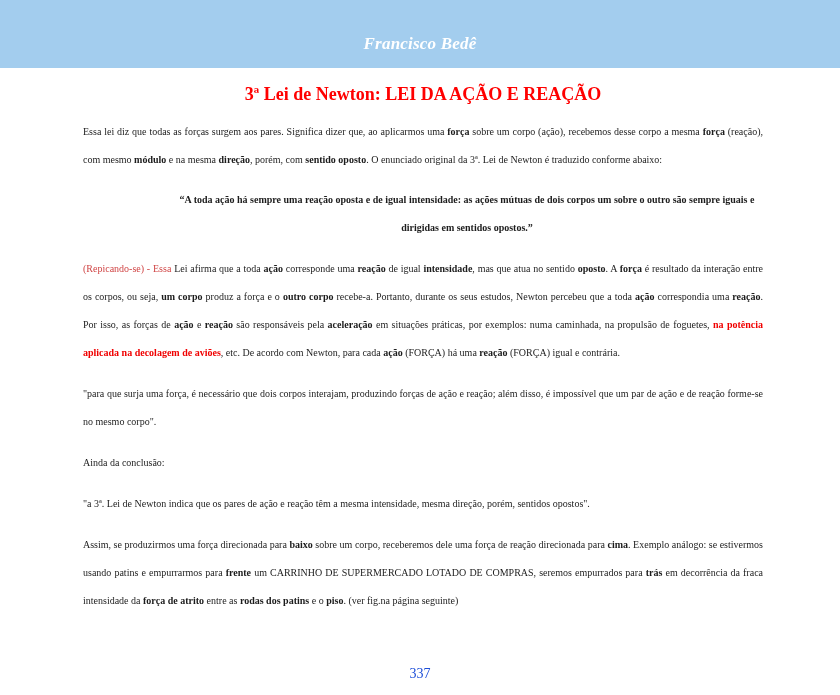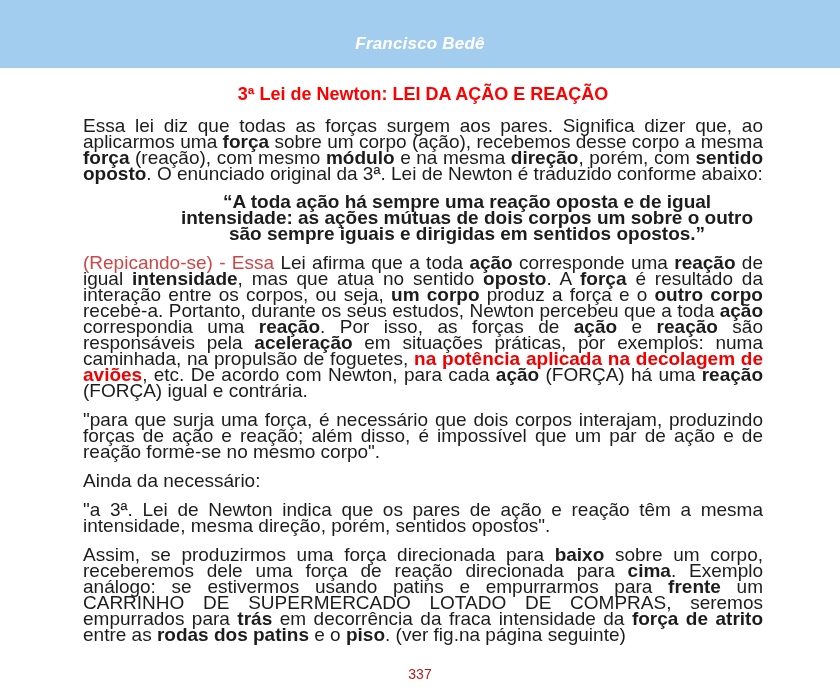--- a/index.html
+++ b/index.html
@@ -6,68 +6,68 @@
     --banner-bg:#A3CDEE;
     --banner-text:#FFFFFF;
     --title-red:#FF0000;
     --inline-red:#D04545;
     --inline-red-bold:#F00000;
     --body-text:#1C1C1C;
   }
   html,body{margin:0;padding:0;background:#fff;}
   .page{
     width:840px;height:695px;position:relative;overflow:hidden;background:#fff;
-    font-family:Liberation Sans, sans-serif;color:var(--body-text);
+    font-family:Liberation Serif, serif;color:var(--body-text);
   }
   .banner{
     height:68px;background:var(--banner-bg);
     display:flex;justify-content:center;align-items:flex-end;
     box-sizing:border-box;padding-bottom:14px;
   }
   .banner-title{
     color:var(--banner-text);font-weight:bold;font-style:italic;
     font-size:17px;letter-spacing:.2px;
   }
   .content{padding:0 77px 0 83px;}
   .doc-heading{
     color:var(--title-red);text-align:center;font-weight:bold;
     font-size:18px;margin:16px 0 0 0;
   }
   .para{
-    font-size:19px;line-height:16px;text-align:justify;
+    font-size:10px;line-height:28px;text-align:justify;
     margin:13px 0 0 0;color:var(--body-text);
   }
   .para.quote{
     text-align:center;font-weight:bold;margin-left:88px;margin-top:12px;
   }
   .para.gap-before{margin-top:31px;}
   .run.bold{font-weight:bold;}
   .run.red{color:var(--inline-red);}
   .run.red.bold{color:var(--inline-red-bold);}
   .page-footer{
     position:absolute;left:0;bottom:13px;width:100%;
-    text-align:center;font-size:14px;color:#b91c1c;
+    text-align:center;font-size:14px;color:#1d4ed8;
   }
 </style>
 </head>
 <body>
 
 <div class="page">
   <header class="banner">
     <span class="banner-title">Francisco Bedê</span>
   </header>
 
   <main class="content">
     <h1 class="doc-heading">3ª Lei de Newton: LEI DA AÇÃO E REAÇÃO</h1>
     <div id="paragraphs">
         <p class="para justify"><span class="run">Essa lei diz que todas as forças surgem aos pares. Significa dizer que, ao aplicarmos uma </span><span class="run bold">força</span><span class="run"> sobre um corpo (ação), recebemos desse corpo a mesma </span><span class="run bold">força</span><span class="run"> (reação), com mesmo </span><span class="run bold">módulo</span><span class="run"> e na mesma </span><span class="run bold">direção</span><span class="run">, porém, com </span><span class="run bold">sentido oposto</span><span class="run">. O enunciado original da 3ª. Lei de Newton é traduzido conforme abaixo:</span></p>
         <p class="para quote"><span class="run bold">“A toda ação há sempre uma reação oposta e de igual intensidade: as ações mútuas de dois corpos um sobre o outro são sempre iguais e dirigidas em sentidos opostos.”</span></p>
         <p class="para justify"><span class="run red">(Repicando-se) - Essa </span><span class="run">Lei afirma que a toda </span><span class="run bold">ação</span><span class="run"> corresponde uma </span><span class="run bold">reação</span><span class="run"> de igual </span><span class="run bold">intensidade</span><span class="run">, mas que atua no sentido </span><span class="run bold">oposto</span><span class="run">. A </span><span class="run bold">força</span><span class="run"> é resultado da interação entre os corpos, ou seja, </span><span class="run bold">um corpo</span><span class="run"> produz a força e o </span><span class="run bold">outro corpo</span><span class="run"> recebe-a. Portanto, durante os seus estudos, Newton percebeu que a toda </span><span class="run bold">ação</span><span class="run"> correspondia uma </span><span class="run bold">reação</span><span class="run">. Por isso, as forças de </span><span class="run bold">ação</span><span class="run"> e </span><span class="run bold">reação</span><span class="run"> são responsáveis pela </span><span class="run bold">aceleração</span><span class="run"> em situações práticas, por exemplos: numa caminhada, na propulsão de foguetes, </span><span class="run red bold">na potência aplicada na decolagem de aviões</span><span class="run">, etc. De acordo com Newton, para cada </span><span class="run bold">ação</span><span class="run"> (FORÇA) há uma </span><span class="run bold">reação</span><span class="run"> (FORÇA) igual e contrária.</span></p>
         <p class="para justify"><span class="run">"para que surja uma força, é necessário que dois corpos interajam, produzindo forças de ação e reação; além disso, é impossível que um par de ação e de reação forme-se no mesmo corpo".</span></p>
-        <p class="para justify"><span class="run">Ainda da necessário:</span></p>
+        <p class="para justify"><span class="run">Ainda da conclusão:</span></p>
         <p class="para justify"><span class="run">"a 3ª. Lei de Newton indica que os pares de ação e reação têm a mesma intensidade, mesma direção, porém, sentidos opostos".</span></p>
         <p class="para justify"><span class="run">Assim, se produzirmos uma força direcionada para </span><span class="run bold">baixo</span><span class="run"> sobre um corpo, receberemos dele uma força de reação direcionada para </span><span class="run bold">cima</span><span class="run">. Exemplo análogo: se estivermos usando patins e empurrarmos para </span><span class="run bold">frente</span><span class="run"> um CARRINHO DE SUPERMERCADO LOTADO DE COMPRAS, seremos empurrados para </span><span class="run bold">trás</span><span class="run"> em decorrência da fraca intensidade da </span><span class="run bold">força de atrito</span><span class="run"> entre as </span><span class="run bold">rodas dos patins</span><span class="run"> e o </span><span class="run bold">piso</span><span class="run">. (ver fig.na página seguinte)</span></p>
       </div>
   </main>
 
   <footer class="page-footer">
     <span>337</span>
   </footer>
 </div>
 

